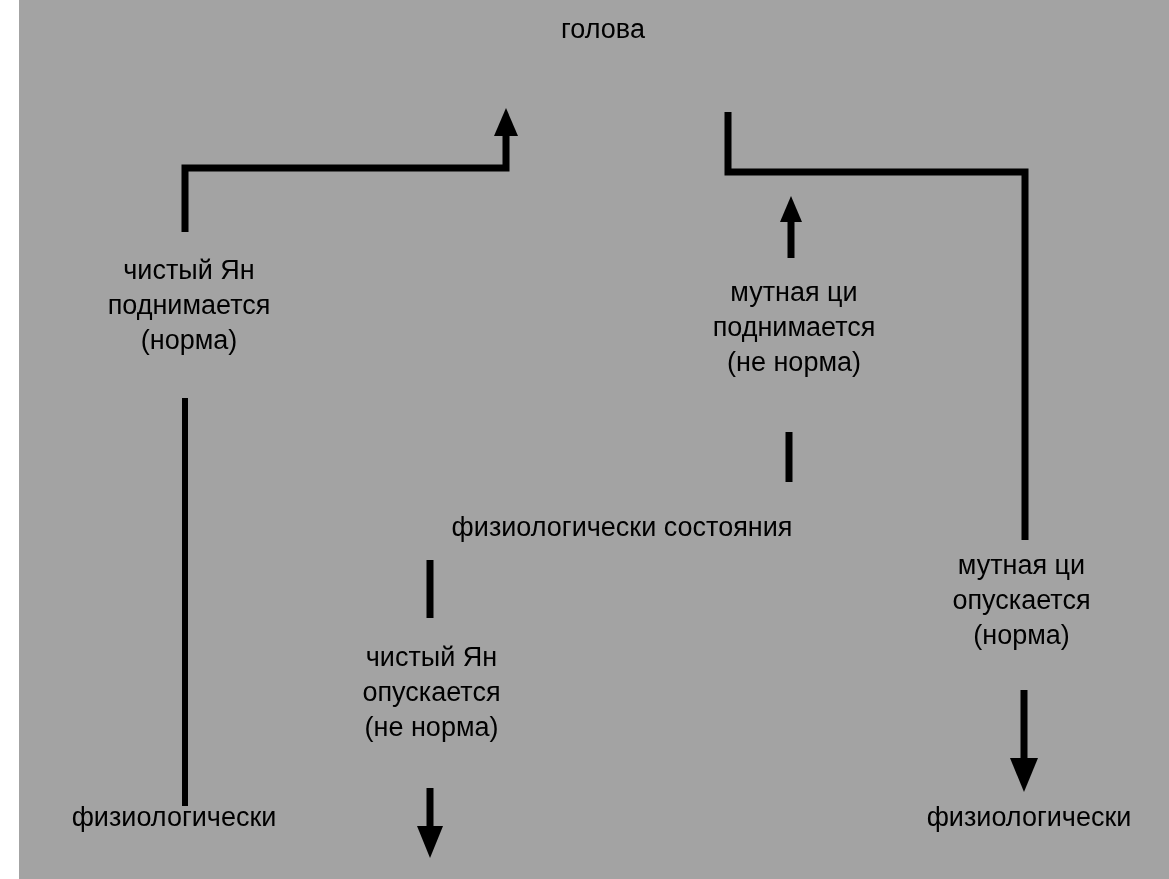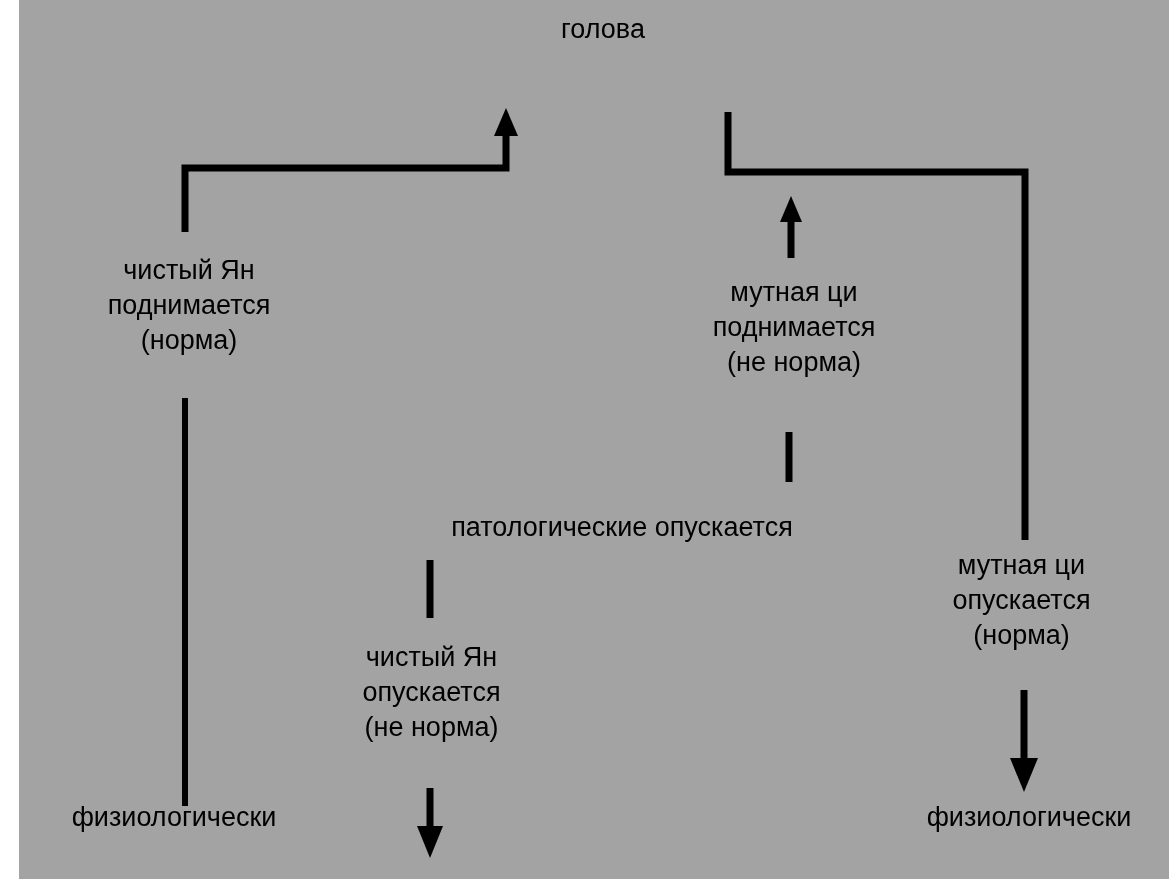--- a/index.html
+++ b/index.html
@@ -89,21 +89,21 @@
     <span class="ln">(норма)</span>
   </div>
 
   <div class="node" style="left:660px; top:275px; width:230px;">
     <span class="ln">мутная ци</span>
     <span class="ln">поднимается</span>
     <span class="ln">(не норма)</span>
   </div>
 
   <div class="node" style="left:378px; top:510px; width:450px;">
-    <span class="ln">патологические опускается</span>
+    <span class="ln">физиологически состояния</span>
   </div>
 
   <div class="node" style="left:305px; top:640px; width:215px;">
     <span class="ln">чистый Ян</span>
     <span class="ln">опускается</span>
     <span class="ln">(не норма)</span>
   </div>
 
   <div class="node" style="left:895px; top:548px; width:215px;">
     <span class="ln">мутная ци</span>

